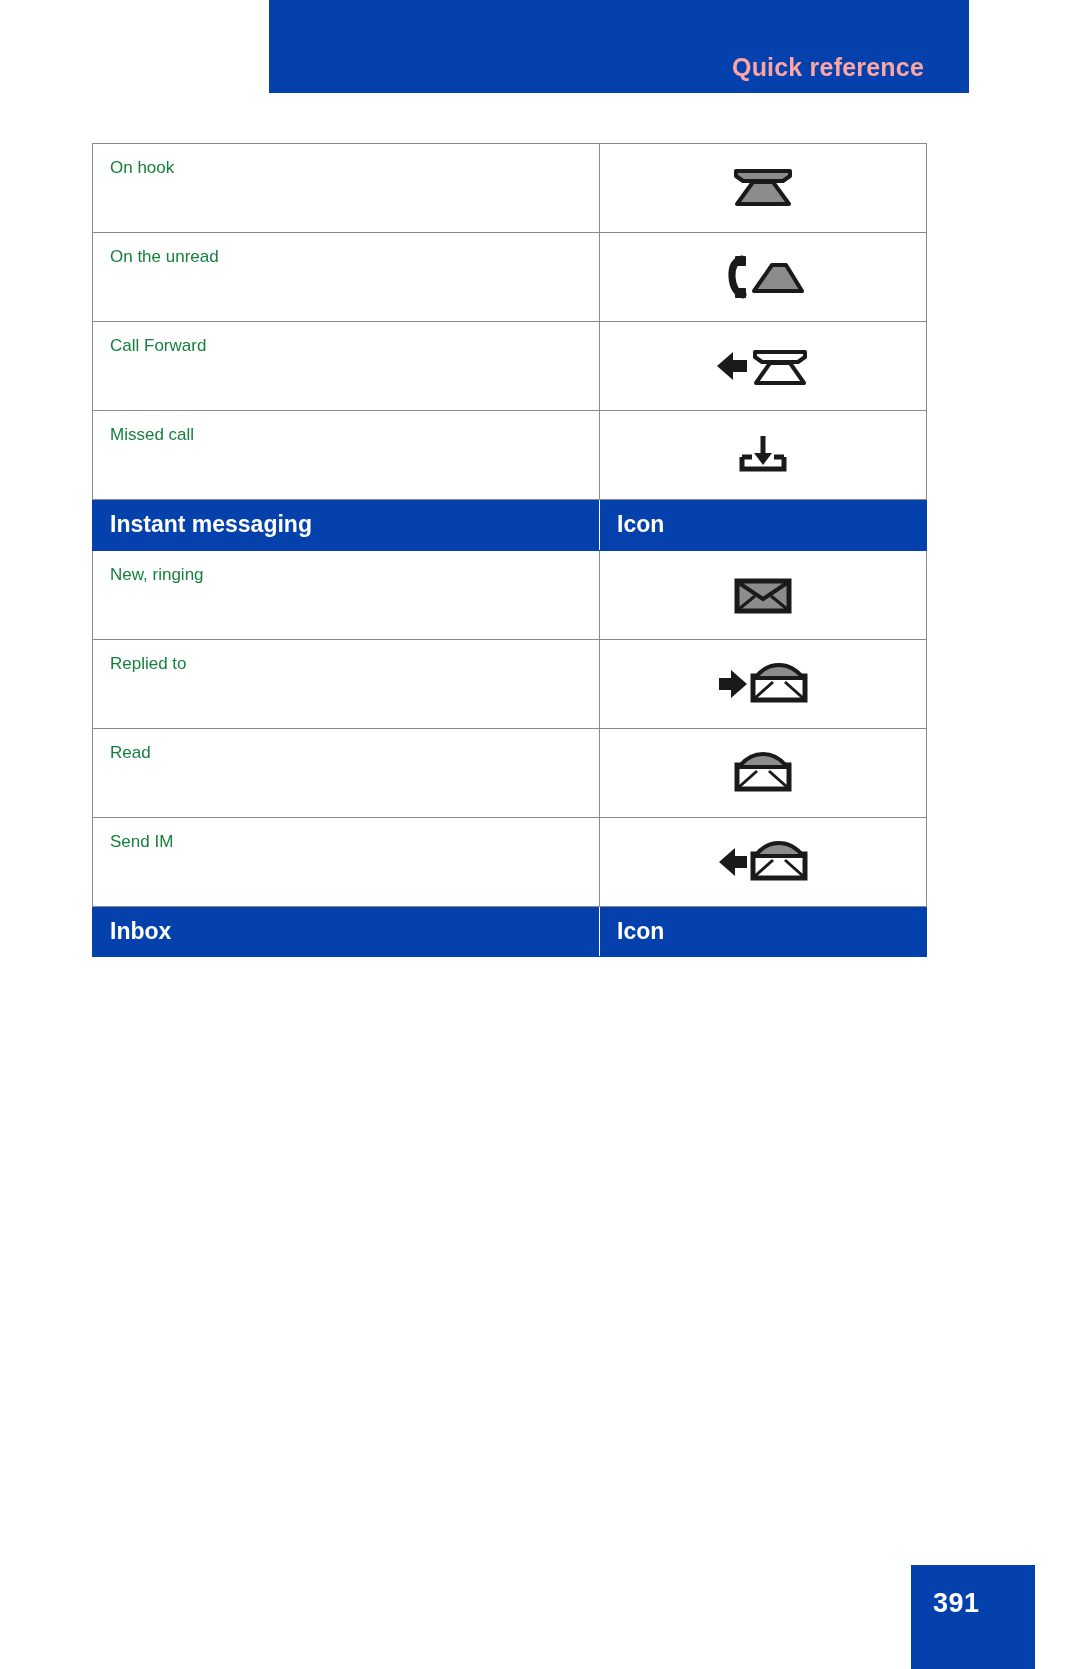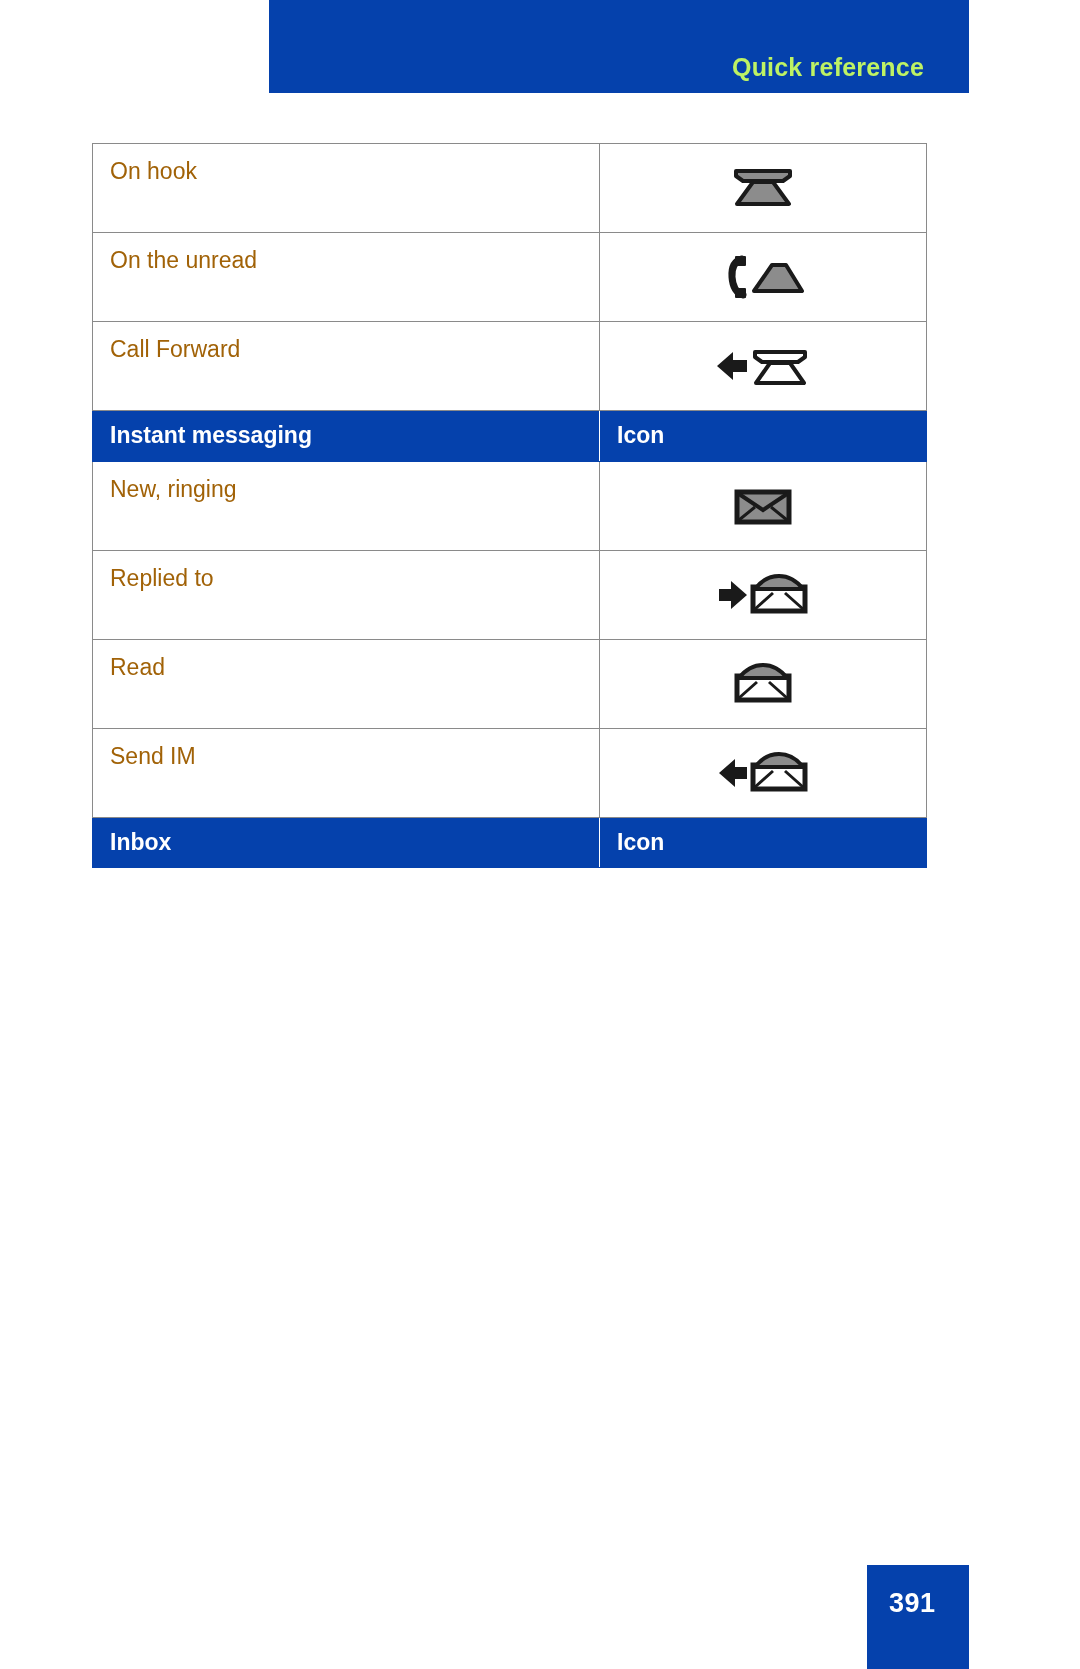--- a/index.html
+++ b/index.html
@@ -22,21 +22,21 @@
     top: 0;
     width: 700px;
     height: 93px;
     background: #0541AC;
     box-sizing: border-box;
   }
   .header-title {
     position: absolute;
     right: 45px;
     bottom: 11px;
-    color: #bef264;
+    color: #fca5a5;
     font-size: 25px;
     font-weight: bold;
     letter-spacing: 0.2px;
     white-space: nowrap;
   }
 
   
   .ref-table {
     position: absolute;
     left: 92px;
@@ -49,22 +49,22 @@
     border: 1px solid #8a8a8a;
     vertical-align: top;
     padding: 0;
     background: #ffffff;
   }
   .col-label { width: 507px; }
   .col-icon  { width: 327px; }
 
   .cell-label {
     padding: 14px 0 0 17px;
-    font-size: 23px;
-    color: #a16207;
+    font-size: 17px;
+    color: #15803d;
     line-height: 1.2;
     height: 88px;
     box-sizing: border-box;
   }
   .cell-icon {
     height: 88px;
     position: relative;
   }
   .icon-wrap {
     position: absolute;
@@ -94,23 +94,23 @@
     font-size: 23px;
     font-weight: bold;
     padding: 11px 0 11px 17px;
     line-height: 1.2;
     white-space: nowrap;
   }
 
   
   .page-number-box {
     position: absolute;
-    left: 867px;
+    left: 911px;
     top: 1565px;
-    width: 102px;
+    width: 124px;
     height: 104px;
     background: #0541AC;
   }
   .page-number-text {
     position: absolute;
     left: 22px;
     top: 23px;
     color: #ffffff;
     font-size: 27px;
     font-weight: bold;
@@ -181,20 +181,37 @@
             <path d="M40 8 h50 v5 l-7 5 h-36 l-7 -5 z" fill="#ffffff" stroke="#1a1a1a" stroke-width="4" stroke-linejoin="round"></path>
 
             <path d="M55 19 h20 l14 20 h-48 z" fill="#ffffff" stroke="#1a1a1a" stroke-width="4" stroke-linejoin="round"></path>
           </svg>
         </div>
       </td>
     </tr>
 
 
 
+    <tr>
+      <td>
+        <div class="cell-label">Missed call</div>
+      </td>
+      <td class="cell-icon">
+        <div class="icon-wrap">
+          <svg width="66" height="42" viewBox="0 0 66 42">
+
+            <path d="M33 2 L33 20" stroke="#1a1a1a" stroke-width="5"></path>
+            <path d="M24 19 L42 19 L33 31 z" fill="#1a1a1a"></path>
+
+            <path d="M12 23 v12 h42 v-12" fill="none" stroke="#1a1a1a" stroke-width="5" stroke-linejoin="miter"></path>
+            <path d="M12 23 h10 M44 23 h10" stroke="#1a1a1a" stroke-width="5"></path>
+          </svg>
+        </div>
+      </td>
+    </tr>
 
     <tr class="section-row">
       <td class="sec-left">
         <div class="sec-text">Instant messaging</div>
       </td>
       <td>
         <div class="sec-text">Icon</div>
       </td>
     </tr>
 

